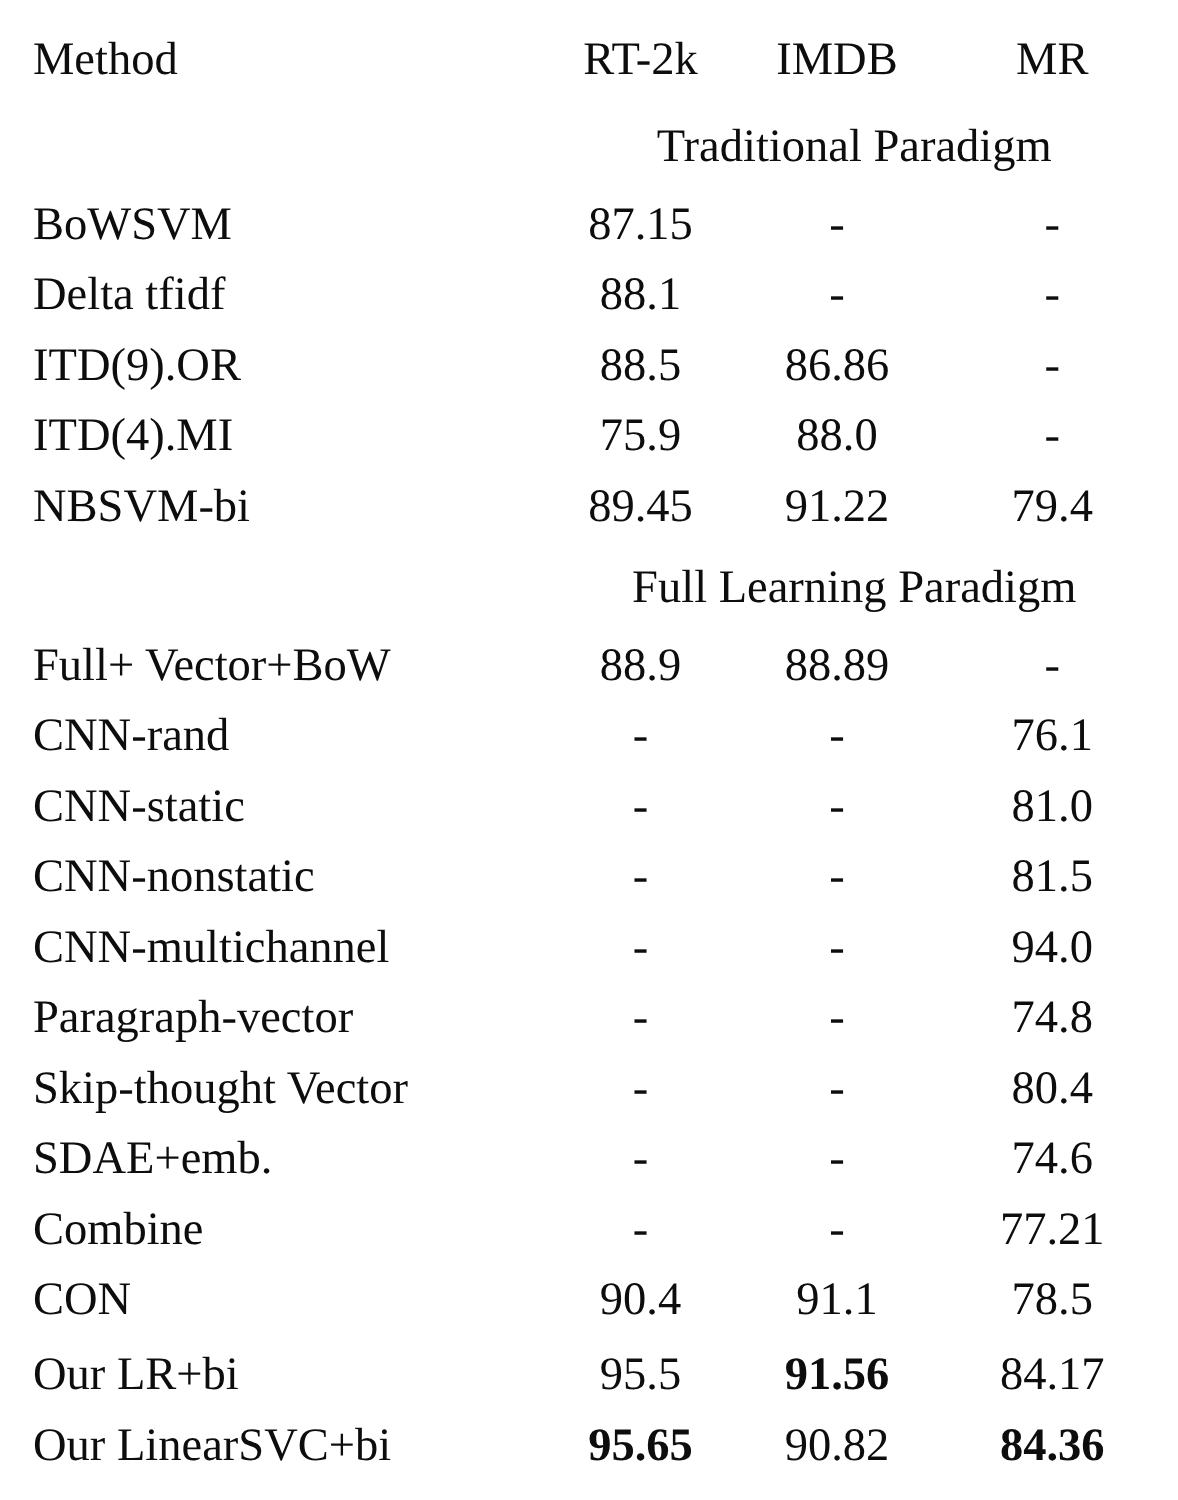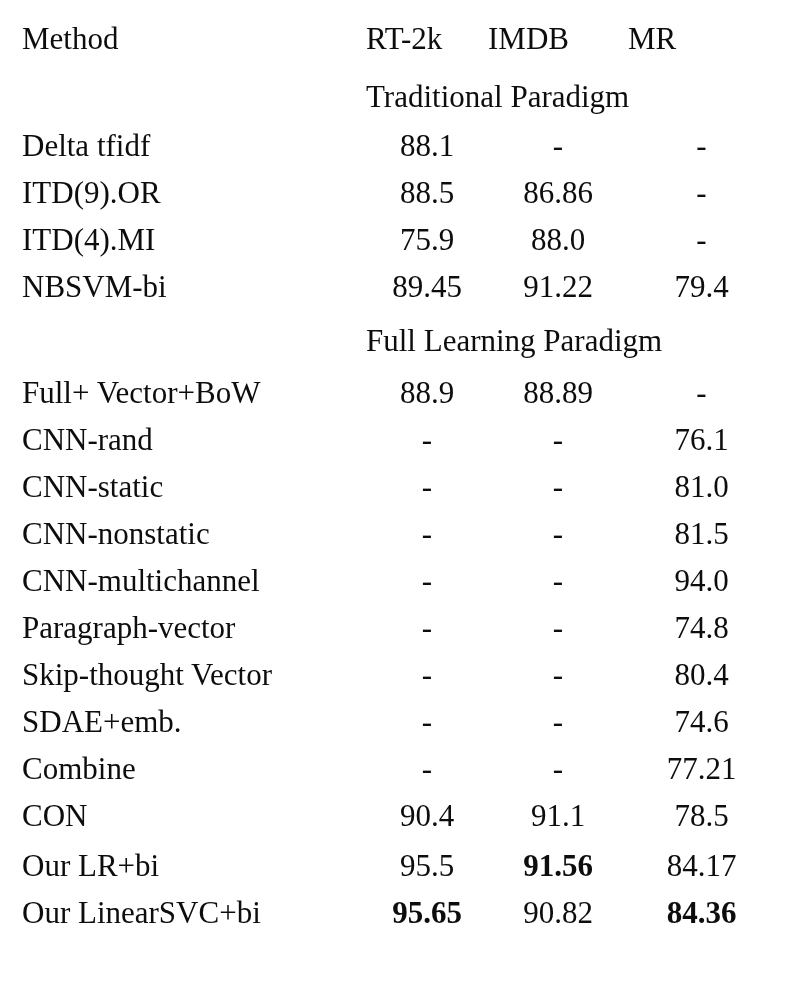--- a/index.html
+++ b/index.html
@@ -73,32 +73,32 @@
   tr.first-in-group td {
     padding-top: 3px;
     height: 50px;
   }
 
   
   .col-method { text-align: left;  padding-left: 22px !important; }
   .col-num    { text-align: center; }
 
   th.col-method { text-align: left;  padding-left: 22px !important; }
-  th.col-num    { text-align: left; }
+  th.col-num    { text-align: center; }
 
   
   td.col-num .cellv { display: inline-block; }
 
   .bold { font-weight: bold; }
 
   .dash { letter-spacing: 0; }
 
   
   td.section-cap {
-    text-align: left;
+    text-align: center;
     padding-right: 2px !important;
     white-space: nowrap;
   }
 
   
   .rule-top    { border-top: 3.5px solid #1a1a1a; }
   .rule-mid    { border-top: 2.2px solid #1a1a1a; }
   .rule-thin   { border-top: 1.6px solid #2a2a2a; }
   .rule-bottom { border-top: 3.5px solid #1a1a1a; }
 
@@ -133,20 +133,26 @@
         <tr class="rule-row">
           <td colspan="4" class="rule-mid"></td>
         </tr>
         <tr class="section-row">
           <td></td>
           <td colspan="3" class="section-cap">Traditional Paradigm</td>
         </tr>
         <tr class="rule-row">
           <td colspan="4" class="rule-thin"></td>
         </tr>
+        <tr class="data-row first-in-group">
+          <td class="col-method">BoWSVM</td>
+          <td class="col-num"><span class="cellv">87.15</span></td>
+          <td class="col-num"><span class="cellv dash">-</span></td>
+          <td class="col-num"><span class="cellv dash">-</span></td>
+        </tr>
         <tr class="data-row">
           <td class="col-method">Delta tfidf</td>
           <td class="col-num"><span class="cellv">88.1</span></td>
           <td class="col-num"><span class="cellv dash">-</span></td>
           <td class="col-num"><span class="cellv dash">-</span></td>
         </tr>
         <tr class="data-row">
           <td class="col-method">ITD(9).OR</td>
           <td class="col-num"><span class="cellv">88.5</span></td>
           <td class="col-num"><span class="cellv">86.86</span></td>

